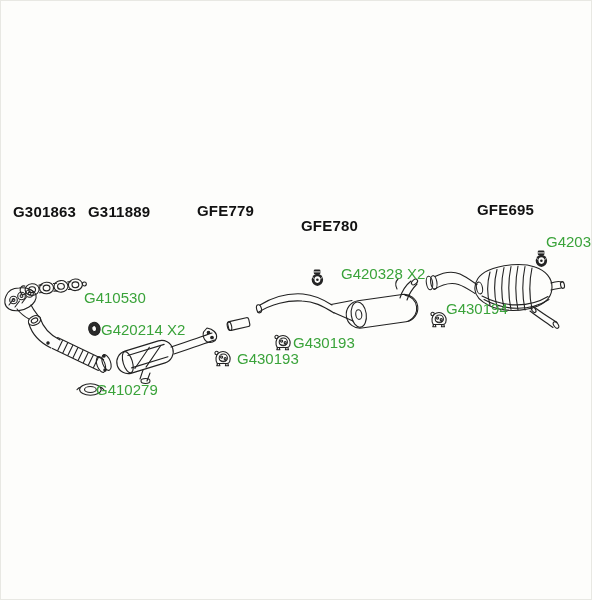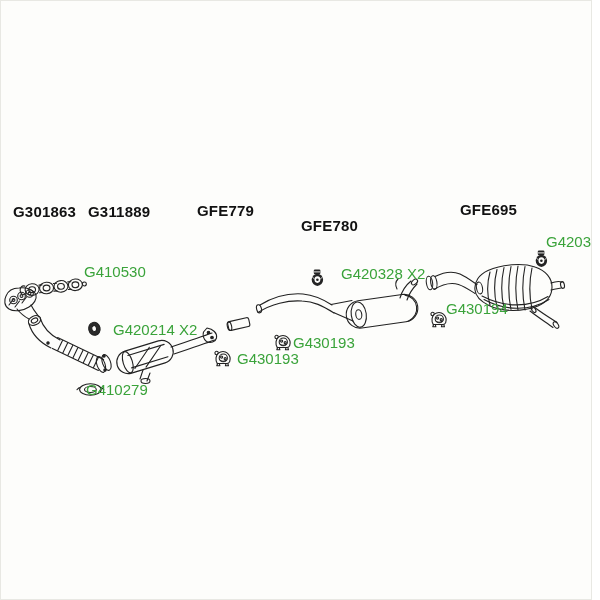--- a/index.html
+++ b/index.html
@@ -168,24 +168,24 @@
 
       <use href="#clampIcon" transform="translate(310,268)"></use>
       <use href="#clampIcon" transform="translate(534,249)"></use>
     </g>
   </svg>
 
   <span class="lbl plabel" style="left:12px;top:203px">G301863</span>
   <span class="lbl plabel" style="left:87px;top:203px">G311889</span>
   <span class="lbl plabel" style="left:196px;top:202px">GFE779</span>
   <span class="lbl plabel" style="left:300px;top:217px">GFE780</span>
-  <span class="lbl plabel" style="left:459px;top:201px">GFE695</span>
+  <span class="lbl plabel" style="left:476px;top:201px">GFE695</span>
 
-  <a class="lbl glabel" style="left:83px;top:263px">G410530</a>
-  <a class="lbl glabel" style="left:112px;top:321px">G420214 X2</a>
-  <a class="lbl glabel" style="left:85px;top:381px">G410279</a>
+  <a class="lbl glabel" style="left:83px;top:289px">G410530</a>
+  <a class="lbl glabel" style="left:100px;top:321px">G420214 X2</a>
+  <a class="lbl glabel" style="left:95px;top:381px">G410279</a>
   <a class="lbl glabel" style="left:236px;top:350px">G430193</a>
   <a class="lbl glabel" style="left:292px;top:334px">G430193</a>
   <a class="lbl glabel" style="left:340px;top:265px">G420328 X2</a>
   <a class="lbl glabel" style="left:445px;top:300px">G430194</a>
   <a class="lbl glabel" style="left:545px;top:233px">G420328</a>
 
 </div>
 
 </body></html>

